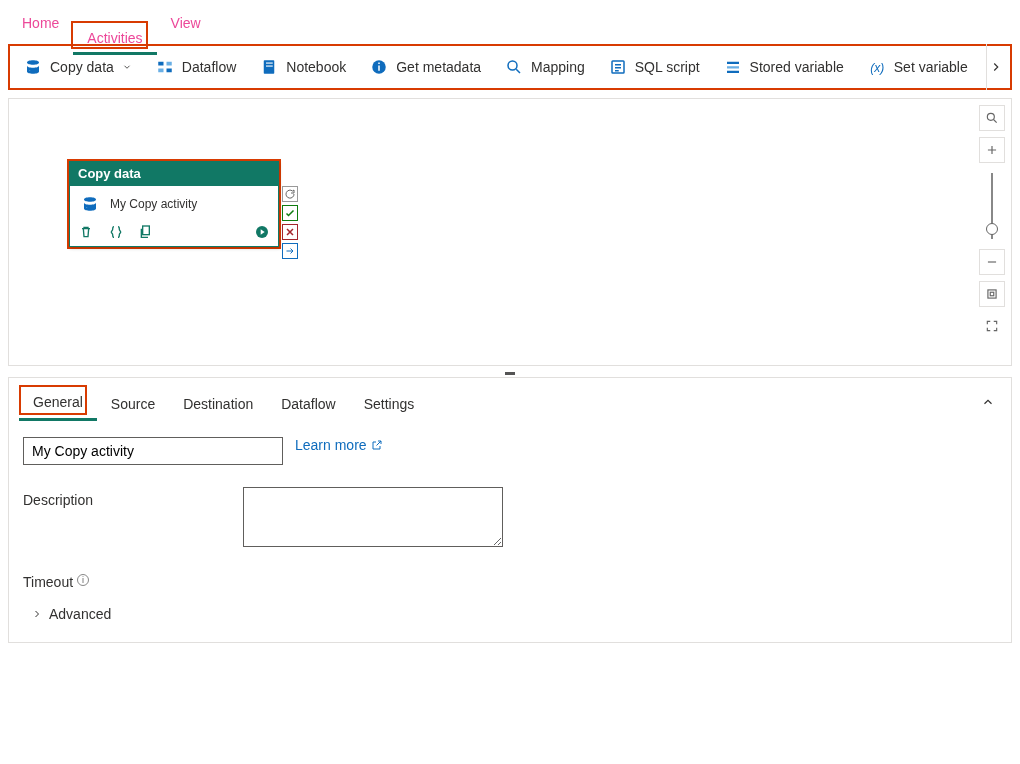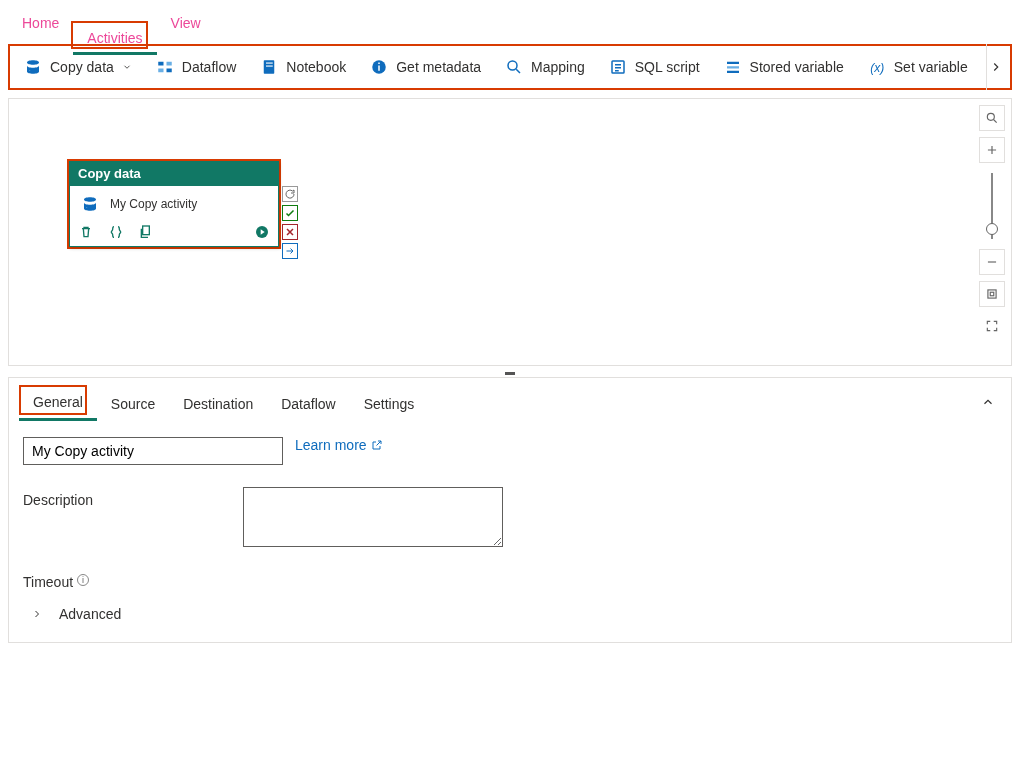--- a/index.html
+++ b/index.html
@@ -47,21 +47,21 @@
   .dtabs .dtab.active{ border-bottom:3px solid #117865; }
   .dtabs .collapse { margin-left:auto; padding:6px 10px; cursor:pointer;}
   .dtab-hl-box{ position:absolute; width:68px; height:30px; border:2px solid #d83b01; pointer-events:none; margin-top:-36px; margin-left:4px;}
   .form { padding:16px 8px 0 8px;}
   .row { display:flex; align-items:flex-start; margin-bottom:22px;}
   .row .lbl { width:220px; color:#323130; padding-top:5px;}
   .row .lbl .req{color:#a4262c; margin-left:2px;}
   .row input[type=text]{ width:260px; height:28px; border:1px solid #605e5c; padding:2px 8px; font-family:inherit; font-size:14px;}
   .row textarea{ width:260px; height:60px; border:1px solid #605e5c; padding:4px 8px; font-family:inherit; font-size:14px; resize:both;}
   .learn { color:#0F6CBD; margin-left:12px; display:inline-flex; align-items:center; gap:4px; cursor:pointer;}
-  .adv { display:flex; align-items:center; gap:16px; cursor:pointer; margin-left:8px; margin-top:-6px;}
+  .adv { display:flex; align-items:center; gap:6px; cursor:pointer; margin-left:8px; margin-top:-6px;}
   .infoc{width:12px;height:12px;border:1px solid #888;border-radius:50%;display:inline-flex;align-items:center;justify-content:center;font-size:9px;color:#666;margin-left:4px;vertical-align:top;}
 </style>
 </head>
 <body>
 
 <div class="topnav">
   <div class="tab">Home</div>
   <div class="tab active hl-tab">
     <span>Activities</span>
     <span class="tabhl"></span>

